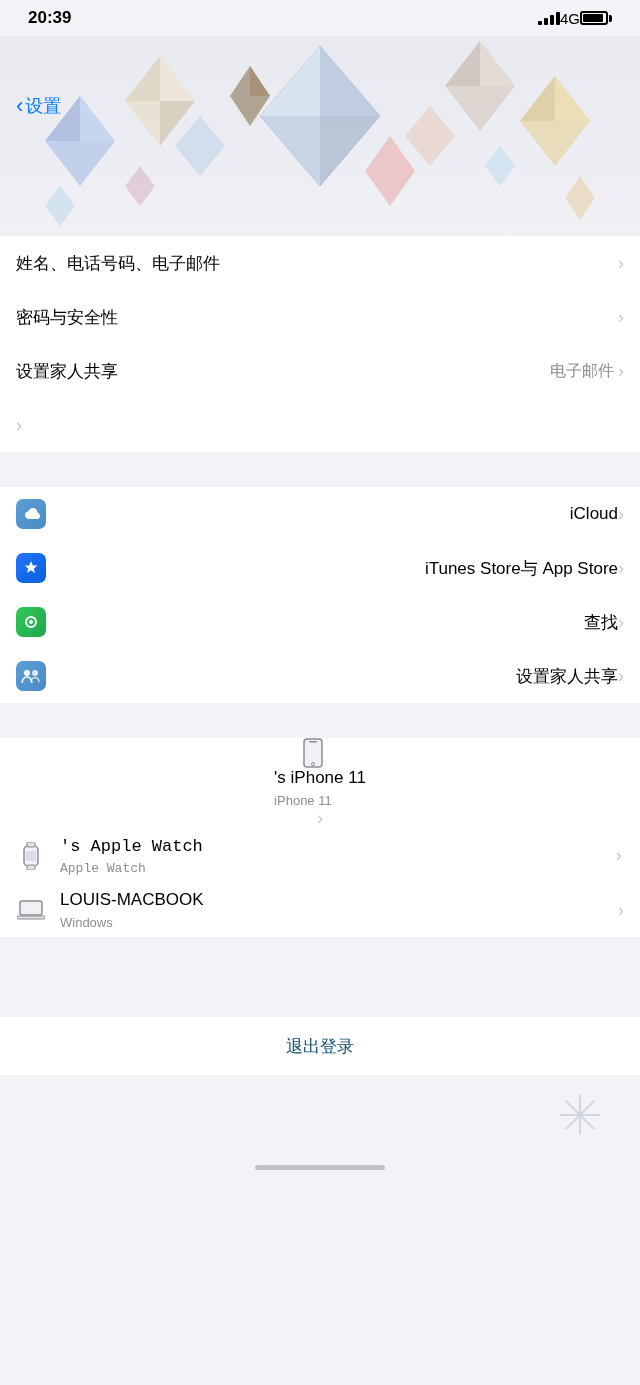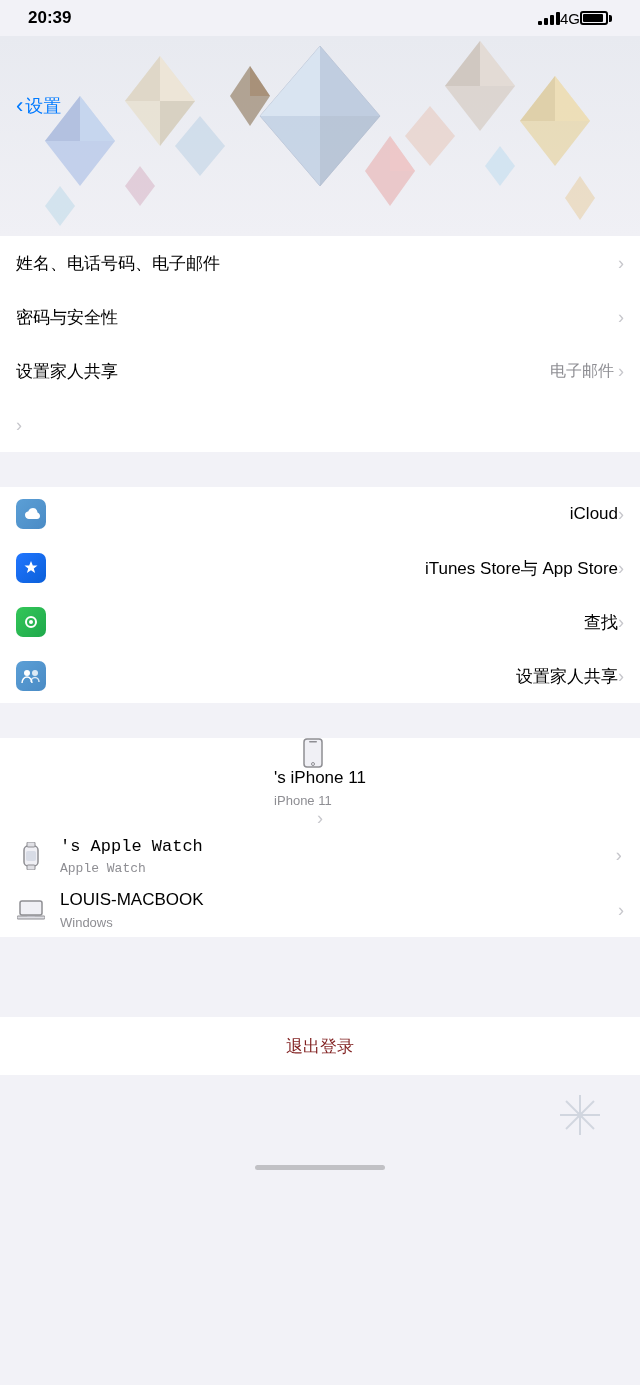--- a/index.html
+++ b/index.html
@@ -194,21 +194,21 @@
       justify-content: center;
       align-items: center;
       height: 58px;
       margin-top: 35px;
       cursor: pointer;
       position: relative;
       z-index: 5;
     }
     .logout-text {
       font-size: 17px;
-      color: #7f1d1d;
+      color: #0c4a6e;
     }
 
     
     .home-indicator {
       display: flex;
       justify-content: center;
       align-items: center;
       padding: 10px 0 16px;
       background: #f2f2f7;
     }

